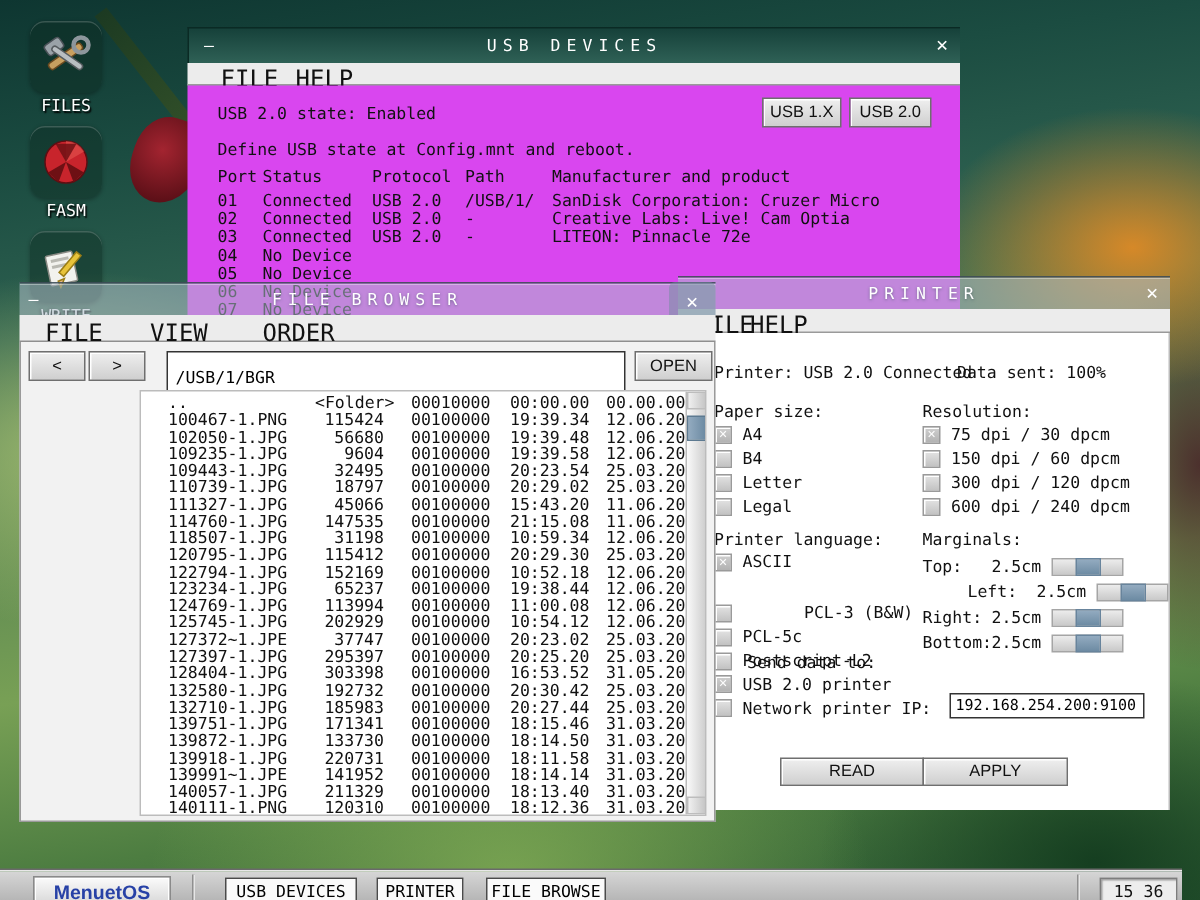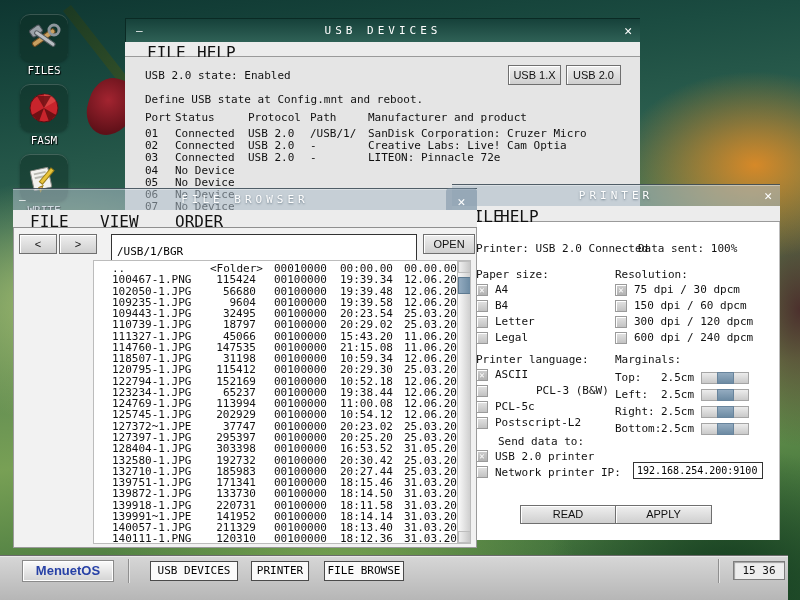--- a/index.html
+++ b/index.html
@@ -38,21 +38,21 @@
   .close-glyph { position:absolute; right:8px; color:#fff; font-size:13px; line-height:1; cursor:default; }
   .menubar { position:absolute; left:0; right:0; background:#ececec; border-bottom:1px solid #9a9a9a; }
   .menu-item { position:absolute; top:1px; font-size:16px; color:#111; }
   .btn3d { background:linear-gradient(180deg,#efefef,#cfcfcf); border:1px solid #6f6f6f;
     box-shadow:inset 1px 1px 0 #fff; text-align:center; font-size:11px; color:#111; }
 
   
   #usb-win { left:125px; top:18px; width:515px; height:215px; z-index:2; }
   #usb-win .titlebar { height:24px; background:linear-gradient(180deg,#16413a,#2f6156); border-top:1px solid #0a2a24; border-left:1px solid #0a2a24; }
   #usb-win .menubar { top:24px; height:15px; }
-  #usb-body { position:absolute; top:39px; left:0; right:0; bottom:0; background:#e5e5e5; }
+  #usb-body { position:absolute; top:39px; left:0; right:0; bottom:0; background:#d946ef; }
   .usb-line { position:absolute; left:20px; }
   .usb-btn { position:absolute; height:20px; }
   .usb-grid { display:grid; grid-template-columns:30px 73px 62px 58px auto; padding-left:20px; line-height:12.2px; }
   #usb-rows .usb-grid { height:12.2px; }
 
   
   .glass { background:rgba(173,189,203,.55); border-top:1px solid rgba(40,55,65,.75); box-shadow:inset 0 1px 0 rgba(255,255,255,.35); }
   .glass .title-text { text-shadow:0 1px 2px rgba(60,80,95,.6); }
 
   
@@ -91,21 +91,21 @@
   .checked .cb::after { content:"✕"; }
   .marg-row { position:absolute; display:grid; grid-template-columns:46px 40px 48px; align-items:center; height:14px; }
   .slider { position:relative; width:48px; height:12px; background:linear-gradient(180deg,#ececec,#c9c9c9); border:1px solid #a5a5a5; }
   .slider-thumb { position:absolute; left:16px; top:0; width:15px; height:10px;
     background:linear-gradient(180deg,#93abc0,#6d8ba3); border-right:1px solid #587astrip; border:0; outline:1px solid #68849c; }
   #pr-ip { position:absolute; left:181px; top:240px; width:130px; height:17px; border:1px solid #333;
     font:10px "DejaVu Sans Mono",monospace; padding:0 3px; background:#fff; }
   .pr-btn { position:absolute; top:283px; height:19px; line-height:17px; }
 
   
-  #taskbar { position:absolute; left:0; right:12px; bottom:0; height:44px; z-index:6;
+  #taskbar { position:absolute; left:0; right:12px; bottom:0; height:20px; z-index:6;
     background:linear-gradient(180deg,#d6d6d6,#b6b6b6); border-top:1px solid #e8e8e8; box-shadow:0 -1px 0 #6a6a6a;padding-left:40px; }
   #menuet-btn { position:absolute; left:22px; top:3px; width:92px; height:22px;
     background:linear-gradient(180deg,#fbfbfb,#d3d3d3); border:1px solid #8a8a8a; box-shadow:inset 0 0 0 1px #fff;
     color:#2741a6; font:bold 13px "Liberation Sans",sans-serif; text-align:center; line-height:20px; }
   .tb-sep { position:absolute; top:2px; width:2px; height:24px; background:#8f8f8f; border-right:1px solid #e6e6e6; }
   .task-btn { position:absolute; top:4px; height:20px; background:#fafafa; border:1px solid #4a4a4a;
     font:11px "DejaVu Sans Mono",monospace; text-align:center; line-height:18px; }
   #clock { position:absolute; left:733px; top:4px; width:52px; height:19px; background:#ededed;
     border:1px solid #7d7d7d; box-shadow:inset 1px 1px 1px #9f9f9f; text-align:center; line-height:17px; font-size:11px; }
 </style>
@@ -278,21 +278,21 @@
           <span>300 dpi / 120 dpcm</span>
         </div>
         <div class="opt-row" style="position:relative; margin-bottom:15px; height:15px;">
           <span class="cb"></span>
           <span>600 dpi / 240 dpcm</span>
         </div>
     </div>
 
     <div class="p-line" style="left:24px; top:131px;">Printer language:</div>
     <div style="position:absolute; left:24px; top:145px;">
-      <div class="opt-row checked" style="position:relative; margin-bottom:1px; height:15px;text-align:center;">
+      <div class="opt-row checked" style="position:relative; margin-bottom:19px; height:15px;text-align:center;">
           <span class="cb"></span>
           <span>ASCII</span>
         </div>
         <div class="opt-row" style="position:relative; margin-bottom:1px; height:15px;gap:48px;">
           <span class="cb"></span>
           <span>PCL-3 (B&amp;W)</span>
         </div>
         <div class="opt-row" style="position:relative; margin-bottom:1px; height:15px;">
           <span class="cb"></span>
           <span>PCL-5c</span>
@@ -305,21 +305,21 @@
 
     <div class="p-line" style="left:163px; top:131px;">Marginals:</div>
     <div style="position:absolute; left:163px; top:148px;">
       <div class="marg-row" style="position:relative; margin-bottom:2px; height:15px;">
           <span>Top:</span>
           <span>2.5cm</span>
           <span class="slider">
             <span class="slider-thumb"></span>
           </span>
         </div>
-        <div class="marg-row" style="position:relative; margin-bottom:2px; height:15px;">
+        <div class="marg-row" style="position:relative; margin-bottom:2px; height:15px;margin-left:30px;">
           <span>Left:</span>
           <span>2.5cm</span>
           <span class="slider">
             <span class="slider-thumb"></span>
           </span>
         </div>
         <div class="marg-row" style="position:relative; margin-bottom:2px; height:15px;">
           <span>Right:</span>
           <span>2.5cm</span>
           <span class="slider">

